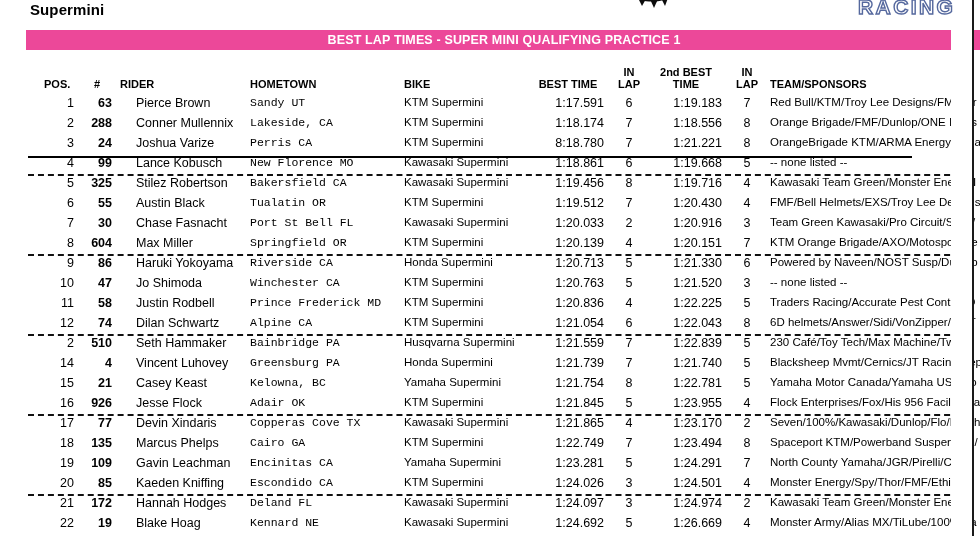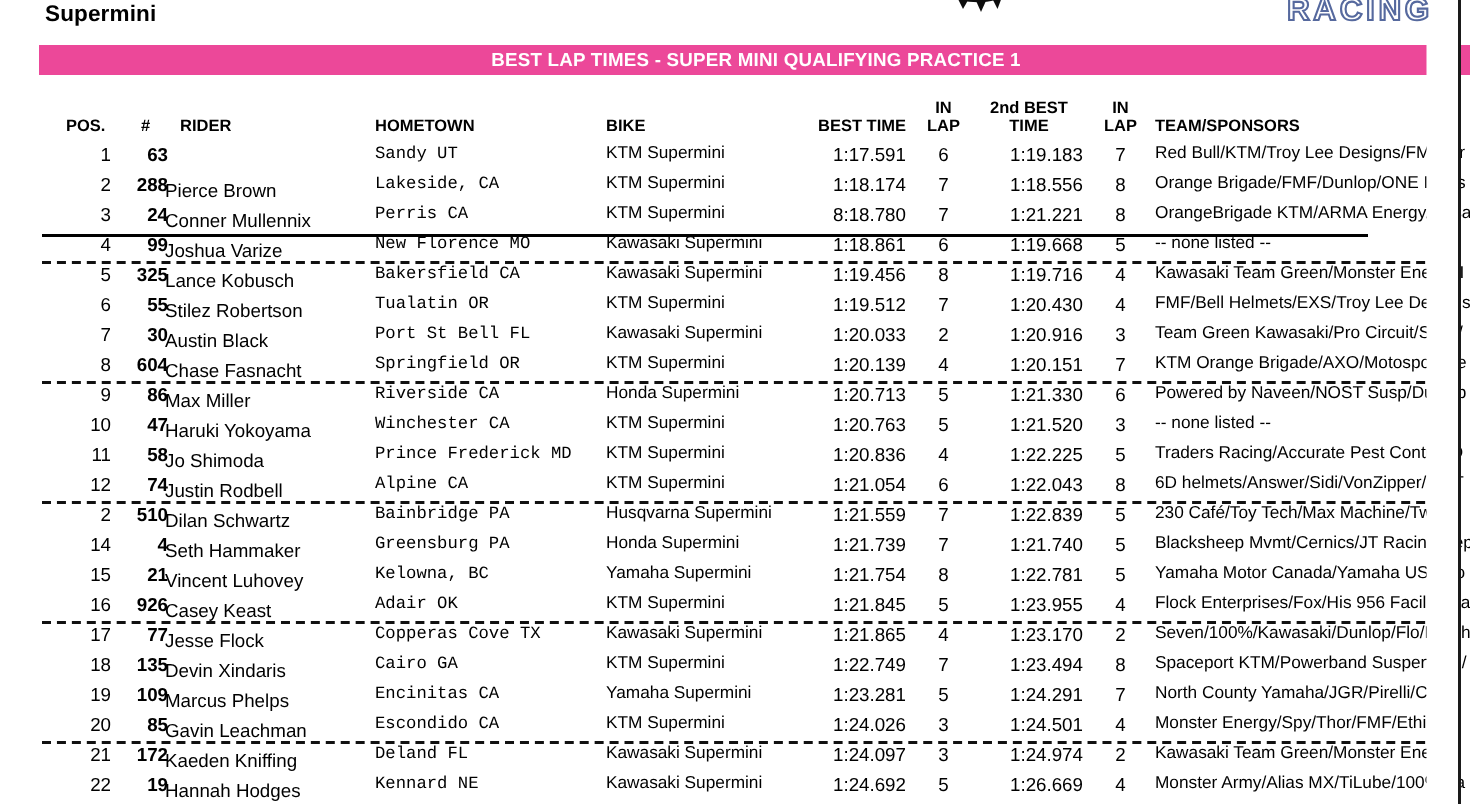--- a/index.html
+++ b/index.html
@@ -147,36 +147,36 @@
     position: absolute;
     font-size: 12.5px;
     white-space: nowrap;
     top: 2px;
     color: #000;
   }
 
   
   .c-pos     { left: 18px;  width: 30px; text-align: right; }
   .c-num     { left: 56px;  width: 30px; text-align: right; font-weight: bold; }
-  .c-rider   { left: 84px; margin-top: 24px; }
+  .c-rider   { left: 110px; }
   .c-town    { left: 224px; font-size: 11.5px; font-family: Liberation Mono, monospace; }
   .c-bike    { left: 378px; font-size: 11.5px; }
   .c-best    { left: 506px; width: 72px; text-align: right; }
   .c-lap1    { left: 592px; width: 22px; text-align: center; }
   .c-2nd     { left: 624px; width: 72px; text-align: right; }
   .c-lap2    { left: 710px; width: 22px; text-align: center; }
   .c-team    { left: 744px; font-size: 11.5px; }
 
   
   .h-pos   { left: 18px;  width: 30px; text-align: left; }
   .h-num   { left: 56px;  width: 30px; text-align: center; }
   .h-rider { left: 94px; }
   .h-town  { left: 224px; }
   .h-bike  { left: 378px; }
-  .h-best  { left: 506px; width: 72px; text-align: right; margin-top: 19px; }
+  .h-best  { left: 506px; width: 72px; text-align: center; margin-top: 19px; }
   .h-lap1  { left: 590px; width: 26px; text-align: center; }
   .h-2nd   { left: 622px; width: 76px; text-align: center; }
   .h-lap2  { left: 708px; width: 26px; text-align: center; }
   .h-team  { left: 744px; }
 
   
   .grp-sep {
     position: relative;
     height: 0px;
   }

